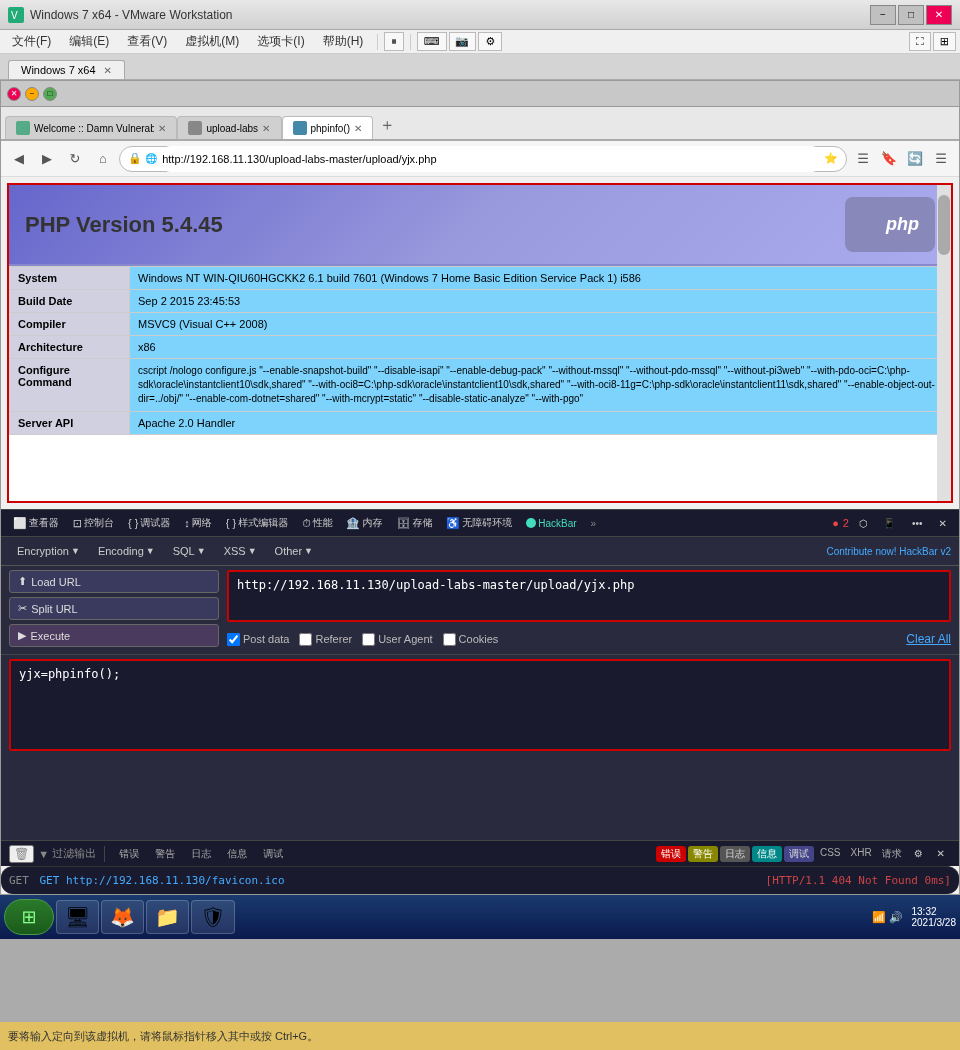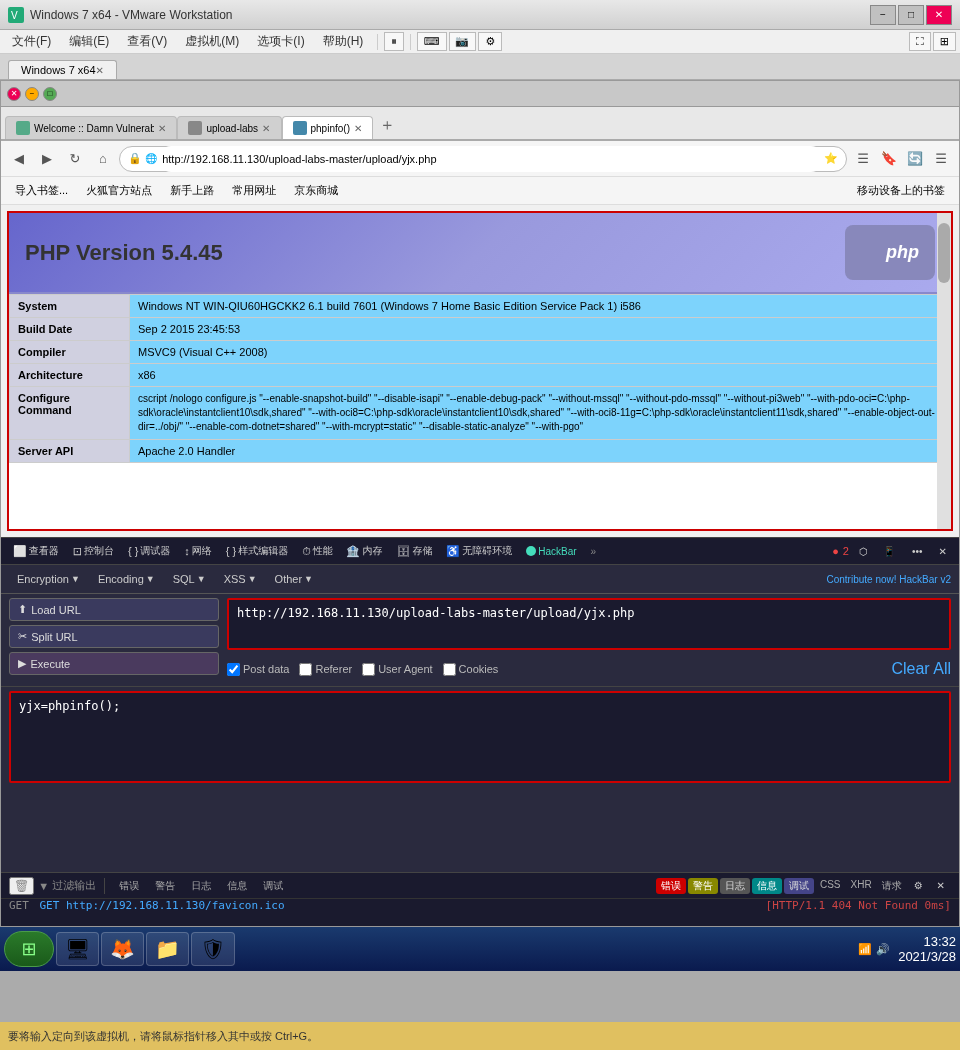--- a/index.html
+++ b/index.html
@@ -25,21 +25,21 @@
     .menu-separator { width: 1px; height: 16px; background: #ccc; margin: 0 4px; }
     .menu-btn { padding: 2px 6px; border: 1px solid #bbb; background: #f8f8f8; font-size: 11px; cursor: pointer; }
 
     
     .vm-tab-bar {
       height: 26px; background: #d4d4d4; display: flex; align-items: flex-end; padding-left: 8px;
       border-bottom: 1px solid #aaa;
     }
     .vm-tab { 
       padding: 3px 12px; background: #c8c8c8; border: 1px solid #aaa; border-bottom: none;
-      font-size: 11px; cursor: pointer; display: flex; align-items: center; gap: 0;
+      font-size: 11px; cursor: pointer; display: flex; align-items: center; gap: 8px;
       border-radius: 3px 3px 0 0;
     }
     .vm-tab.active { background: #f0f0f0; }
 
     
     .browser { background: #f0f0f0; border: 1px solid #999; }
     .browser-title-btn { width: 14px; height: 14px; border-radius: 50%; border: 1px solid #888; cursor: pointer; display: flex; align-items: center; justify-content: center; font-size: 8px; }
     .btn-close { background: #e05; color: white; }
     .btn-min { background: #fa0; }
     .btn-max { background: #5a5; }
@@ -139,21 +139,21 @@
     .hb-url-input {
       width: 100%; height: 52px; border: 2px solid #cc0000; background: #1a1a2e;
       color: #fff; padding: 6px 8px; font-size: 12px; font-family: monospace;
       resize: none; border-radius: 2px;
     }
     .hb-checkboxes {
       display: flex; align-items: center; gap: 10px; margin-top: 4px; padding: 2px 0;
     }
     .hb-checkbox-item { display: flex; align-items: center; gap: 3px; font-size: 11px; color: #bbb; cursor: pointer; }
     .hb-checkbox-item input { cursor: pointer; }
-    .hb-clear-all { margin-left: auto; color: #4af; font-size: 16px; cursor: pointer; }
+    .hb-clear-all { margin-left: auto; color: #4af; font-size: 12px; cursor: pointer; text-decoration: underline; }
 
     
     .hackbar-post {
       background: #2a2a3e; padding: 4px 8px 6px; border-top: 1px solid #444;
     }
     .hb-post-input {
       width: 100%; height: 100px; border: 2px solid #cc0000; background: #1a1a2e;
       color: #fff; padding: 6px 8px; font-size: 12px; font-family: monospace;
       resize: none; border-radius: 2px;
     }
@@ -173,22 +173,22 @@
     .status-badge { padding: 1px 5px; font-size: 10px; border-radius: 3px; cursor: pointer; }
     .badge-error { background: #c00; color: white; }
     .badge-warn { background: #880; color: white; }
     .badge-log { background: #555; color: #ddd; }
     .badge-info { background: #088; color: white; }
     .badge-debug { background: #448; color: #ddd; }
     .badge-css { color: #aaa; padding: 1px 4px; font-size: 10px; }
 
     
     .console-log {
-      background: #1a1a2e; height: 28px; display: flex; 
-      padding: 0 8px; border-top: 1px solid #333; font-size: 11px;
+      background: #1a1a2e; height: 28px; display: flex; align-items: center;
+      padding: 0 8px; border-top: 1px solid #333; font-size: 11px; border-radius: 12px;
     }
     .console-get { color: #888; font-family: monospace; }
     .console-url { color: #4af; font-family: monospace; }
     .console-status { color: #c44; margin-left: auto; font-family: monospace; }
 
     
     .taskbar {
       height: 44px; background: linear-gradient(to bottom, #1a3a6e, #0a1a4e);
       display: flex; align-items: center; padding: 0 4px; gap: 2px;
       position: absolute; bottom: 28px; left: 0; right: 0;
@@ -203,21 +203,21 @@
       border: 1px solid rgba(255,255,255,0.2); border-radius: 4px;
       display: flex; align-items: center; justify-content: center; cursor: pointer;
       min-width: 40px;
     }
     .taskbar-icon { font-size: 20px; }
     .taskbar-right {
       margin-left: auto; display: flex; align-items: center; gap: 8px;
       color: white; font-size: 11px;
     }
     .sys-tray { display: flex; align-items: center; gap: 4px; }
-    .clock { text-align: right; font-size: 13px; color: white; }
+    .clock { text-align: left; font-size: 10px; color: white; }
 
     
     .bottom-bar {
       position: absolute; bottom: 0; left: 0; right: 0; height: 28px;
       background: #e0c060; display: flex; align-items: center; padding: 0 8px;
       font-size: 11px; color: #333;
     }
 
     
     .browser-content { position: relative; overflow: hidden; }
@@ -309,28 +309,20 @@
       <span style="color:#888;font-size:11px;">⭐</span>
     </div>
     <div class="addr-icons">
       <button class="addr-btn">☰</button>
       <button class="addr-btn">🔖</button>
       <button class="addr-btn">🔄</button>
       <button class="addr-btn">☰</button>
     </div>
   </div>
 
-  <div class="bookmarks-bar">
-    <span class="bm-item">导入书签...</span>
-    <span class="bm-item">火狐官方站点</span>
-    <span class="bm-item">新手上路</span>
-    <span class="bm-item">常用网址</span>
-    <span class="bm-item">京东商城</span>
-    <span class="bm-item bm-right">移动设备上的书签</span>
-  </div>
 
   <div class="browser-content" style="position:relative;">
     <div class="php-info-area">
 
       <div class="php-header">
         <div style="font-size:22px;font-weight:bold;color:#333;">PHP Version 5.4.45</div>
         <div class="php-logo">
           <span style="font-style:italic;margin-left:25px;">php</span>
         </div>
       </div>

